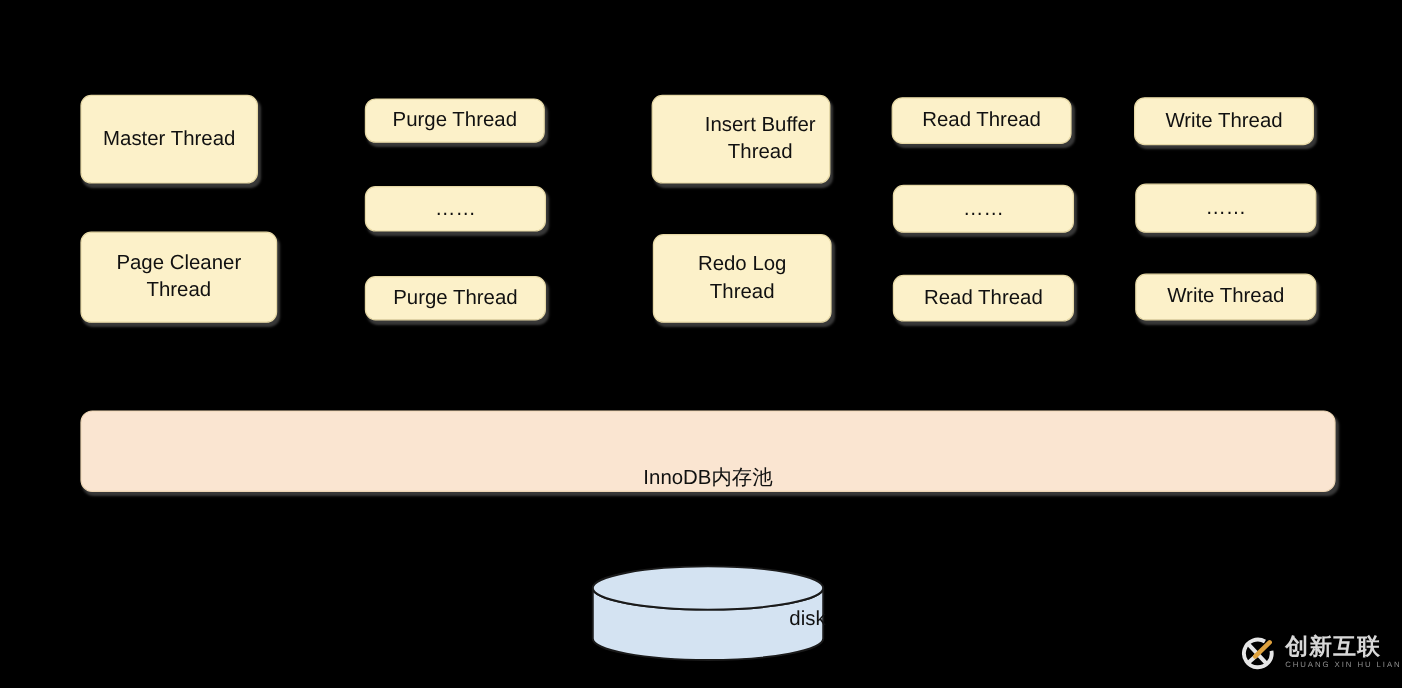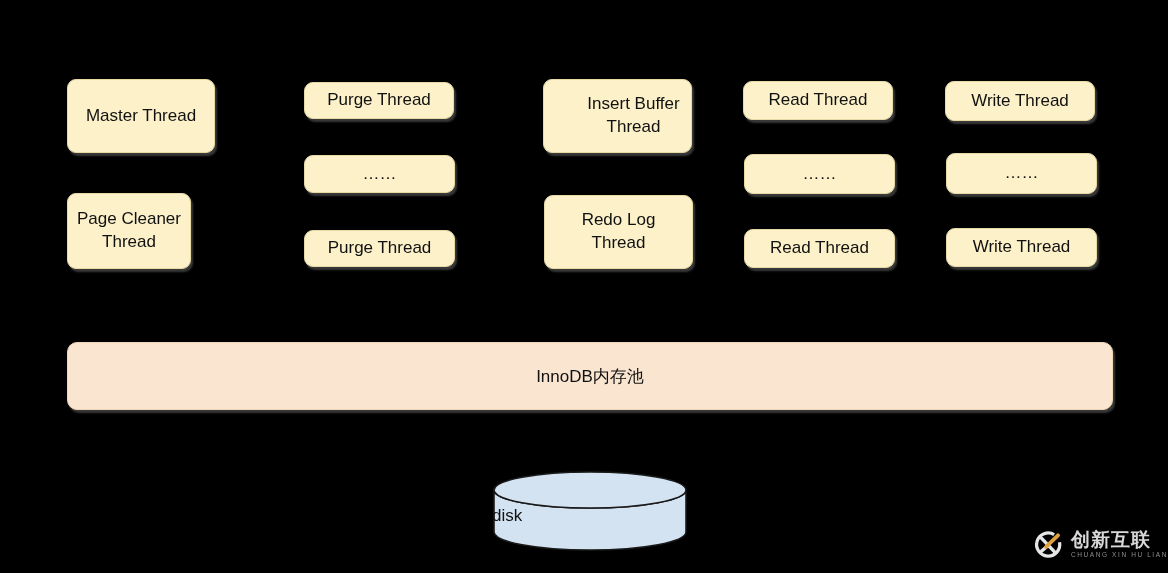--- a/index.html
+++ b/index.html
@@ -25,21 +25,21 @@
     display: flex;
     align-items: center;
     justify-content: center;
     text-align: center;
     font-size: 17px;
     line-height: 1.35;
     white-space: pre-line;
   }
 
   .n-master        { left:  67px; top:  79px; width: 148px; height: 74px; }
-  .n-page-cleaner  { left:  67px; top: 193px; width: 124px; height: 76px; text-align: center; }
+  .n-page-cleaner  { left:  67px; top: 193px; width: 164px; height: 76px; text-align: center; }
 
   .n-purge-1       { left: 304px; top:  82px; width: 150px; height: 37px; }
   .n-purge-dots    { left: 304px; top: 155px; width: 151px; height: 38px; }
   .n-purge-2       { left: 304px; top: 230px; width: 151px; height: 37px; }
 
   .n-insert-buffer { left: 543px; top:  79px; width: 149px; height: 74px; padding-left: 32px; }
   .n-redo-log      { left: 544px; top: 195px; width: 149px; height: 74px; justify-content: center; }
 
   .n-read-1        { left: 743px; top:  81px; width: 150px; height: 39px; }
   .n-read-dots     { left: 744px; top: 154px; width: 151px; height: 40px; }
@@ -51,34 +51,34 @@
 
   
   .pool {
     position: absolute;
     left: 67px; top: 342px; width: 1046px; height: 68px;
     background: #FAE5D1;
     border: 1px solid #EDD5B4;
     border-radius: 10px;
     box-shadow: 2px 3px 2px rgba(125,125,125,0.45);
     display: flex;
-    align-items: center;
+    align-items: flex-end;
     justify-content: center;
     font-size: 17px;
   }
 
   
   .disk-wrap {
     position: absolute;
     left: 492px; top: 470px; width: 196px; height: 82px;
   }
   .disk-label {
     position: absolute;
     left: 0; right: 0; top: 36px;
-    text-align: left;
+    text-align: right;
     font-size: 17px;
     color: #111111;
   }
 
   
   .logo {
     position: absolute;
     left: 1031px; top: 521px; width: 137px; height: 47px;
     display: flex;
     align-items: center;

